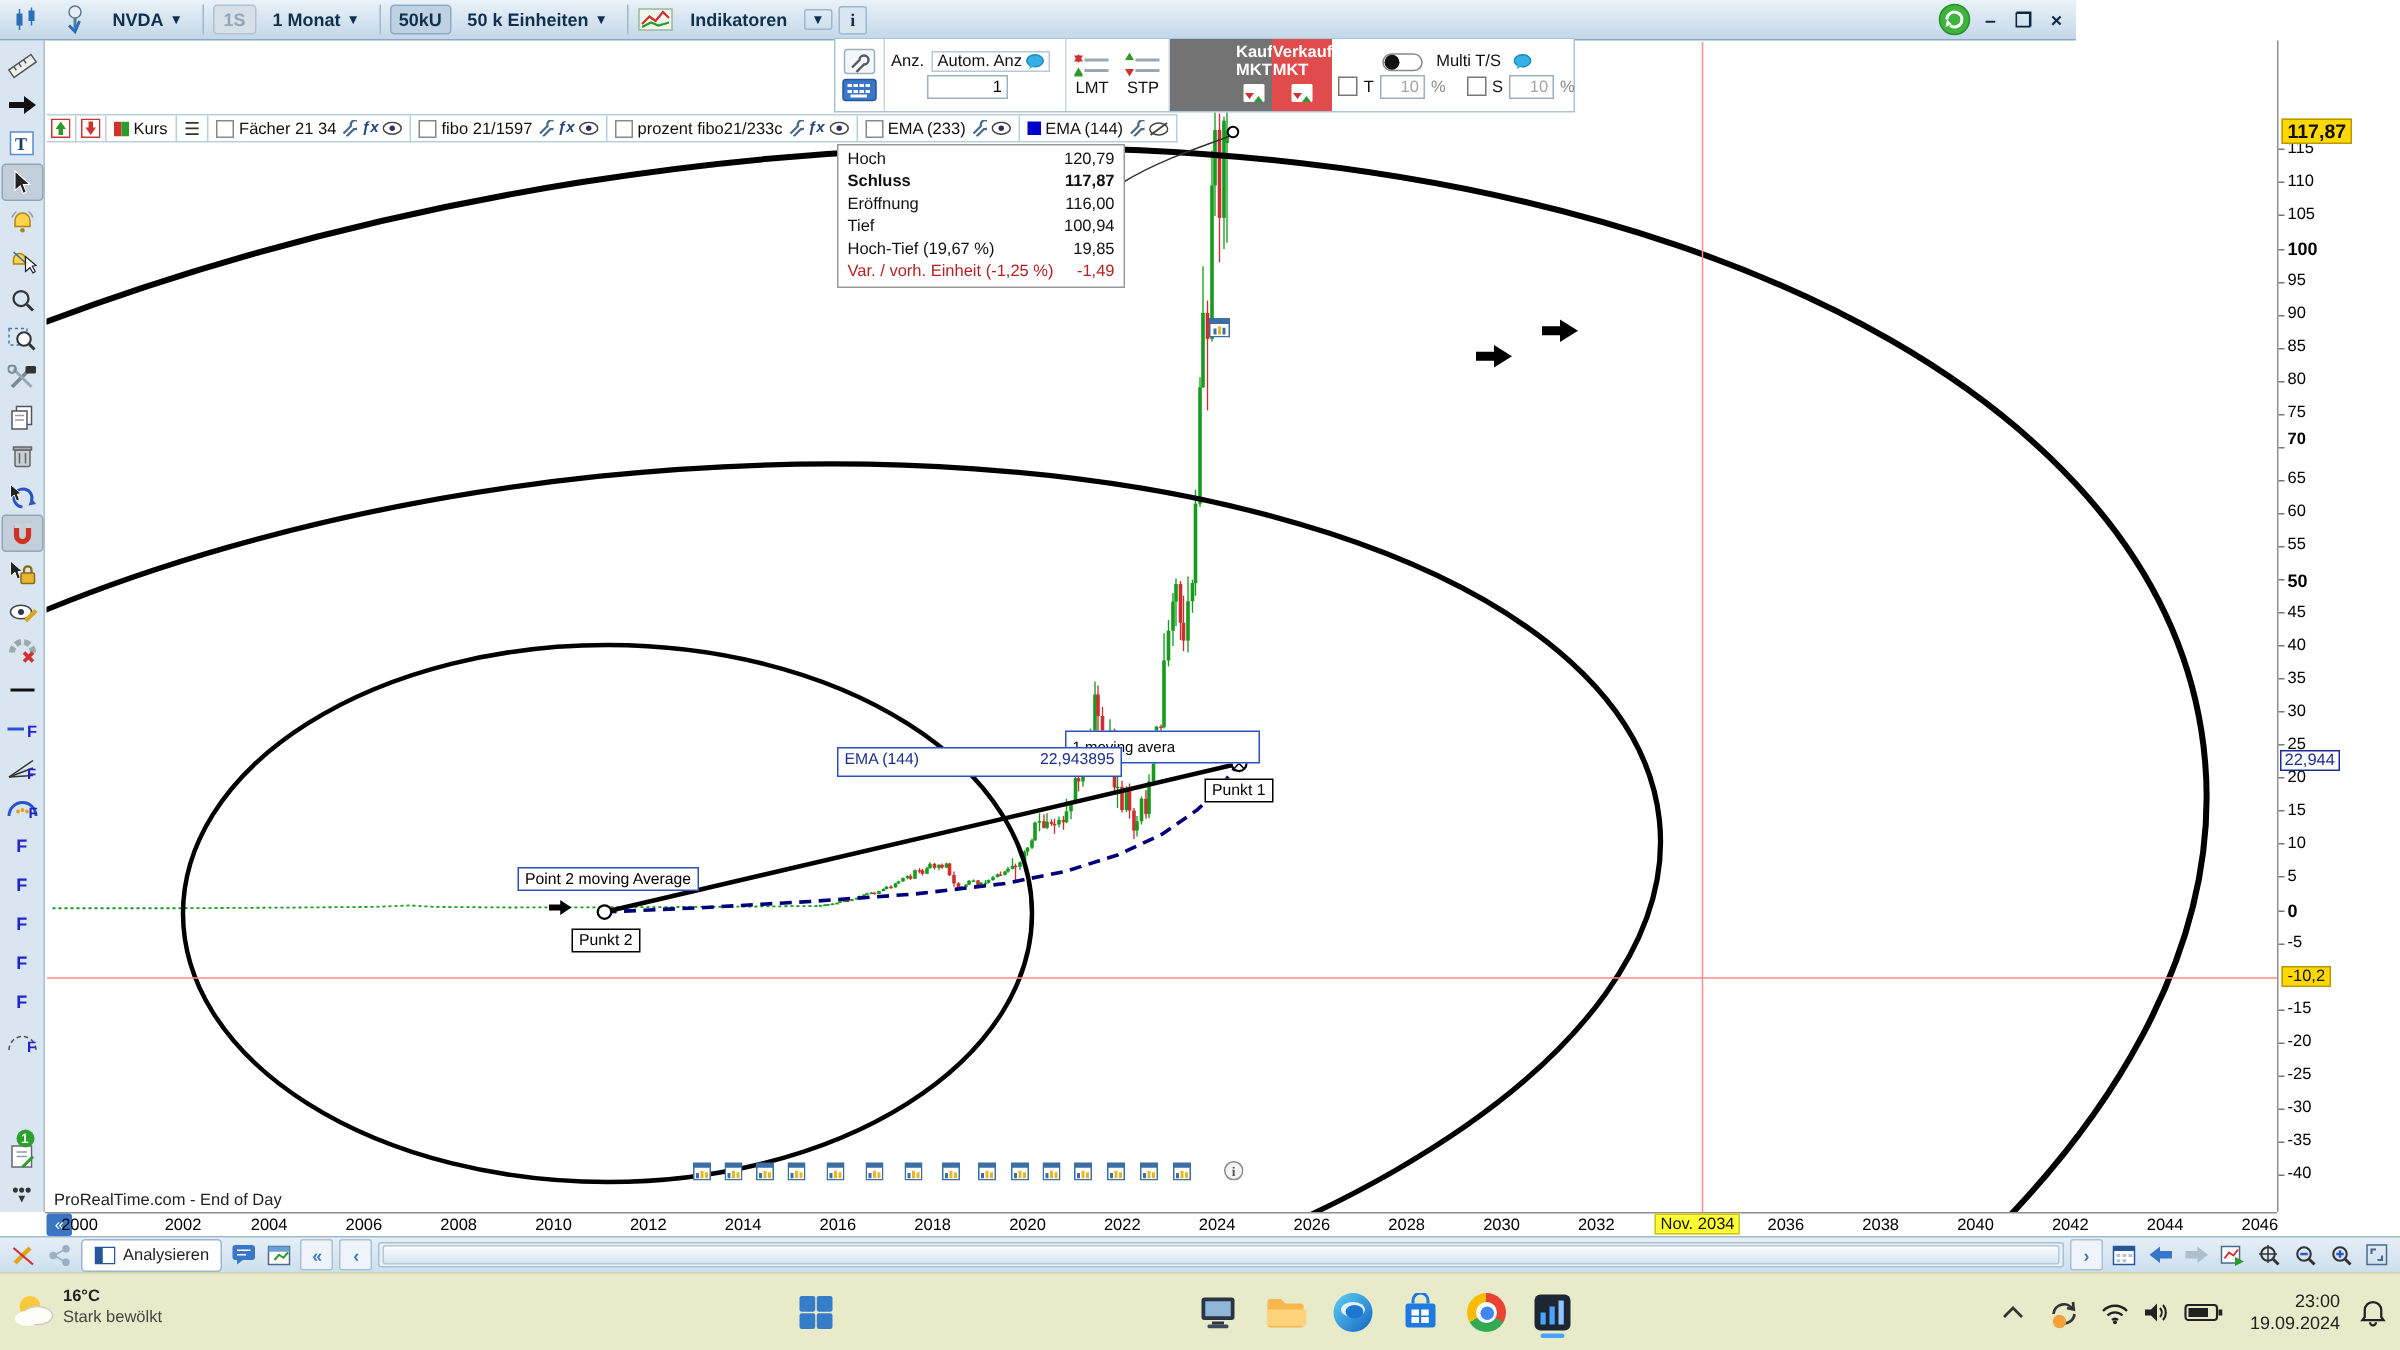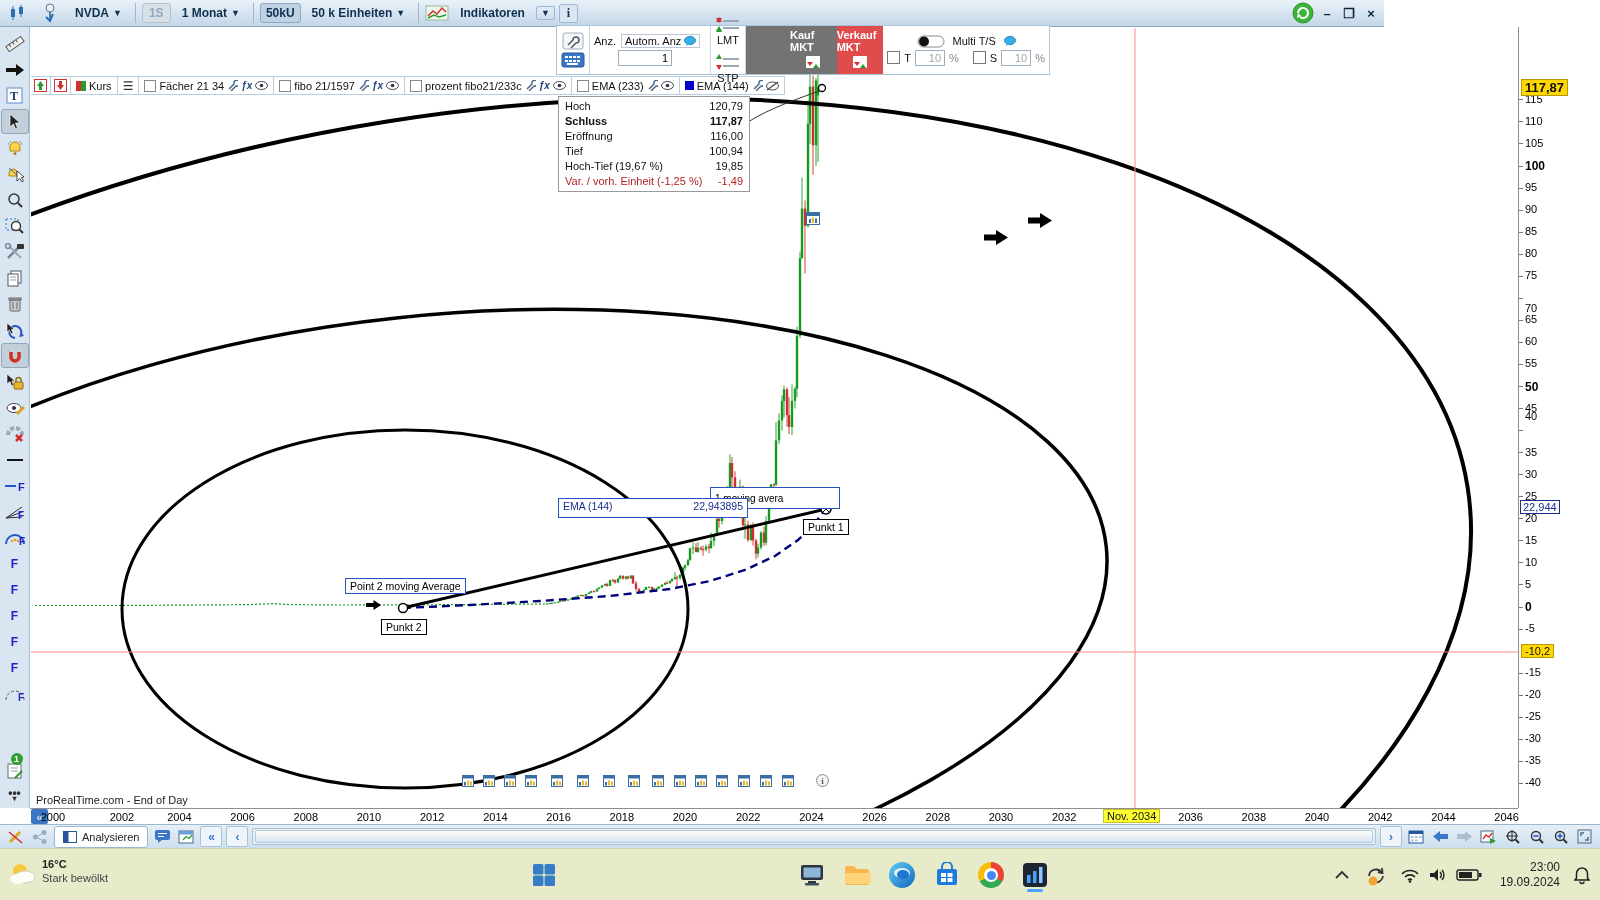--- a/index.html
+++ b/index.html
@@ -716,21 +716,21 @@
           <span>
               <svg width="12" height="10">
                 <ellipse cx="6" cy="4.5" rx="5.5" ry="4" fill="#35b1e8" stroke="#1f86b8"></ellipse>
                 <polygon points="3,7 2,10 6,8" fill="#35b1e8"></polygon>
               </svg>
             </span>
         </span>
       </div>
       <input class="ipt" style="width: 46px; margin-left: 24px;" value="1">
     </div>
-    <div class="osec" style="flex-direction:column;gap:8px;align-items:center;">
+    <div class="osec" style="flex-direction:row;gap:8px;align-items:center;">
       <div style="display:flex;flex-direction:column;align-items:center;">
         <svg width="26" height="18">
             <line x1="8" y1="5" x2="24" y2="5" stroke="#98a8b5" stroke-width="2"></line>
             <line x1="8" y1="12" x2="24" y2="12" stroke="#98a8b5" stroke-width="2"></line>
             <polygon points="4,1 7,6 1,6" transform="rotate(180 4 4)" fill="#d03030"></polygon>
             <polygon points="4,10 7,15 1,15" fill="#2c9b2c" transform="rotate(180 4 12.ручки5)"></polygon>
             <polygon points="1,6 7,6 4,1" fill="#d03030"></polygon>
             <polygon points="1,11 7,11 4,16" fill="#2c9b2c" transform="rotate(180 4 13.5)"></polygon>
           </svg>
         <span style="font-weight:normal;">LMT</span>
@@ -999,33 +999,33 @@
       <span class="ptick" style="top: 154.05px;">95</span>
       <span class="pmark" style="top: 182.6px;"></span>
       <span class="ptick" style="top: 176.1px;">90</span>
       <span class="pmark" style="top: 204.65px;"></span>
       <span class="ptick" style="top: 198.15px;">85</span>
       <span class="pmark" style="top: 226.7px;"></span>
       <span class="ptick" style="top: 220.2px;">80</span>
       <span class="pmark" style="top: 248.75px;"></span>
       <span class="ptick" style="top: 242.25px;">75</span>
       <span class="pmark" style="top: 270.8px;"></span>
-      <span class="ptick" style="top: 275px;">70</span>
+      <span class="ptick" style="top: 260px; font-weight: bold;">70</span>
       <span class="pmark" style="top: 292.85px;"></span>
       <span class="ptick" style="top: 286.35px;">65</span>
       <span class="pmark" style="top: 314.9px;"></span>
       <span class="ptick" style="top: 308.4px;">60</span>
       <span class="pmark" style="top: 336.95px;"></span>
       <span class="ptick" style="top: 330.45px;">55</span>
       <span class="pmark" style="top: 359px;"></span>
       <span class="ptick b" style="top: 352.5px;">50</span>
       <span class="pmark" style="top: 381.05px;"></span>
       <span class="ptick" style="top: 374.55px;">45</span>
       <span class="pmark" style="top: 403.1px;"></span>
-      <span class="ptick" style="top: 383px;">40</span>
+      <span class="ptick" style="top: 397px;">40</span>
       <span class="pmark" style="top: 425.15px;"></span>
       <span class="ptick" style="top: 418.65px;">35</span>
       <span class="pmark" style="top: 447.2px;"></span>
       <span class="ptick" style="top: 440.7px;">30</span>
       <span class="pmark" style="top: 469.25px;"></span>
       <span class="ptick" style="top: 462.75px;">25</span>
       <span class="pmark" style="top: 491.3px;"></span>
       <span class="ptick" style="top: 484.8px;">20</span>
       <span class="pmark" style="top: 513.35px;"></span>
       <span class="ptick" style="top: 506.85px;">15</span>

